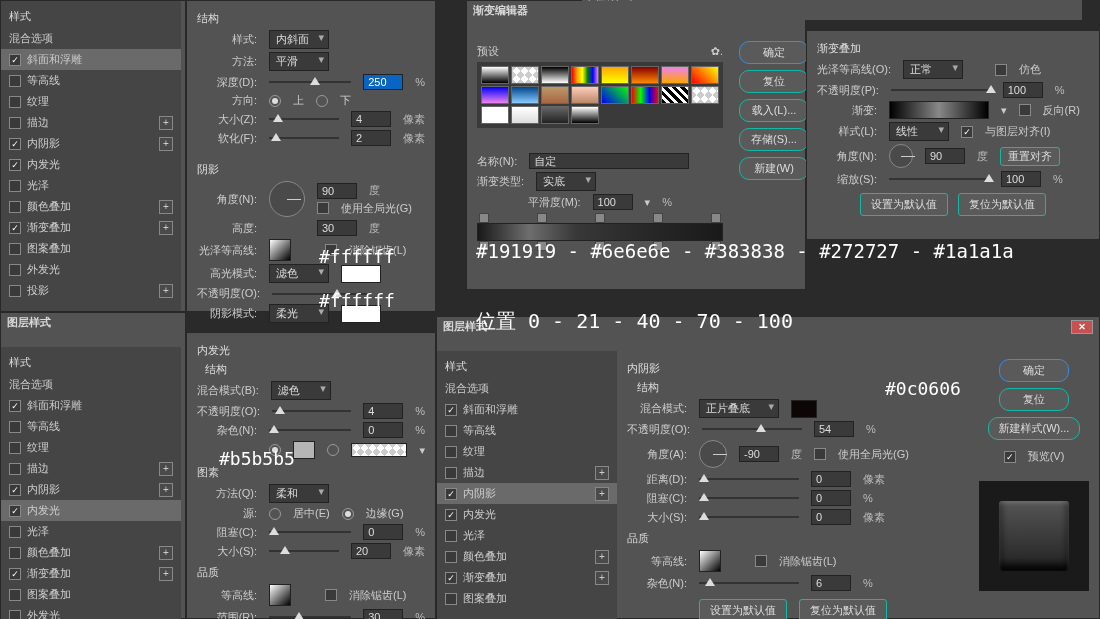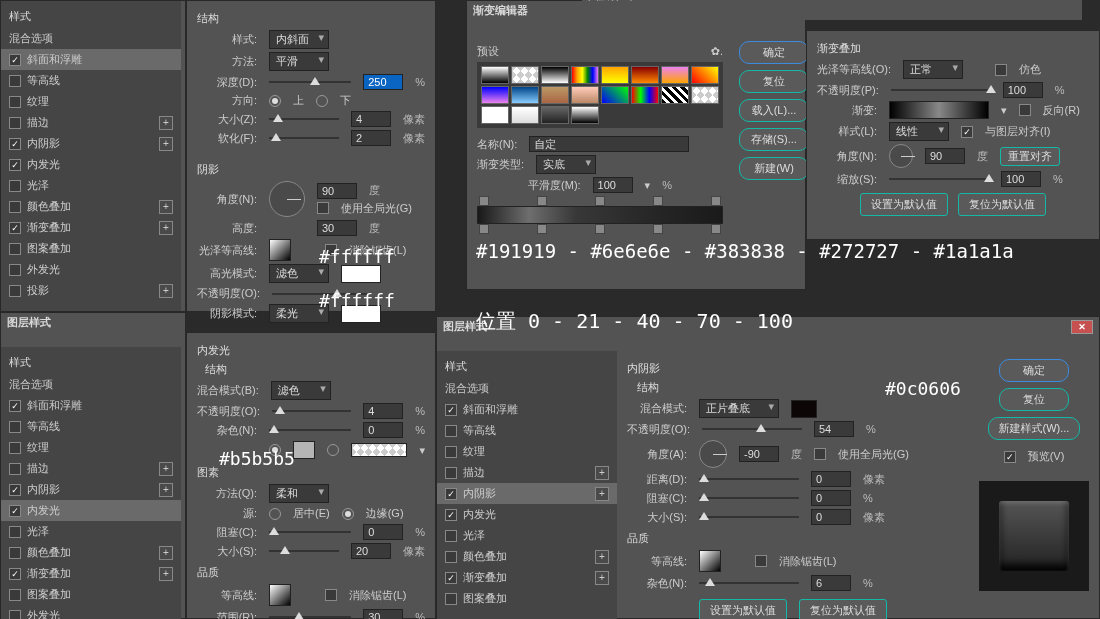--- a/index.html
+++ b/index.html
@@ -237,21 +237,21 @@
           <div class="preset-sw" style="background:linear-gradient(#fcb,#b86)"></div>
           <div class="preset-sw" style="background:linear-gradient(45deg,blue,lime)"></div>
           <div class="preset-sw" style="background:linear-gradient(90deg,red,lime,blue,red)"></div>
           <div class="preset-sw" style="background:repeating-linear-gradient(45deg,#000 0 3px,#fff 3px 6px)"></div>
           <div class="preset-sw checker"></div>
         <div class="preset-sw" style="background:#fff"></div>
           <div class="preset-sw" style="background:linear-gradient(#fff,#ddd)"></div>
           <div class="preset-sw" style="background:linear-gradient(#666,#222)"></div>
           <div class="preset-sw" style="background:linear-gradient(#fff,#000)"></div>
       </div>
-      <div class="row" style="margin-top:8px">
+      <div class="row" style="margin-top:25px">
           <span>名称(N):</span>
           <input class="num-input" style="width: 160px; text-align: left;" value="自定">
         </div>
       <div class="row" style="">
           <span>渐变类型:</span>
           <div class="select">实底</div>
         </div>
       <div class="row" style="justify-content:center">
           <span>平滑度(M):</span>
           <span class="num-input">100</span>

